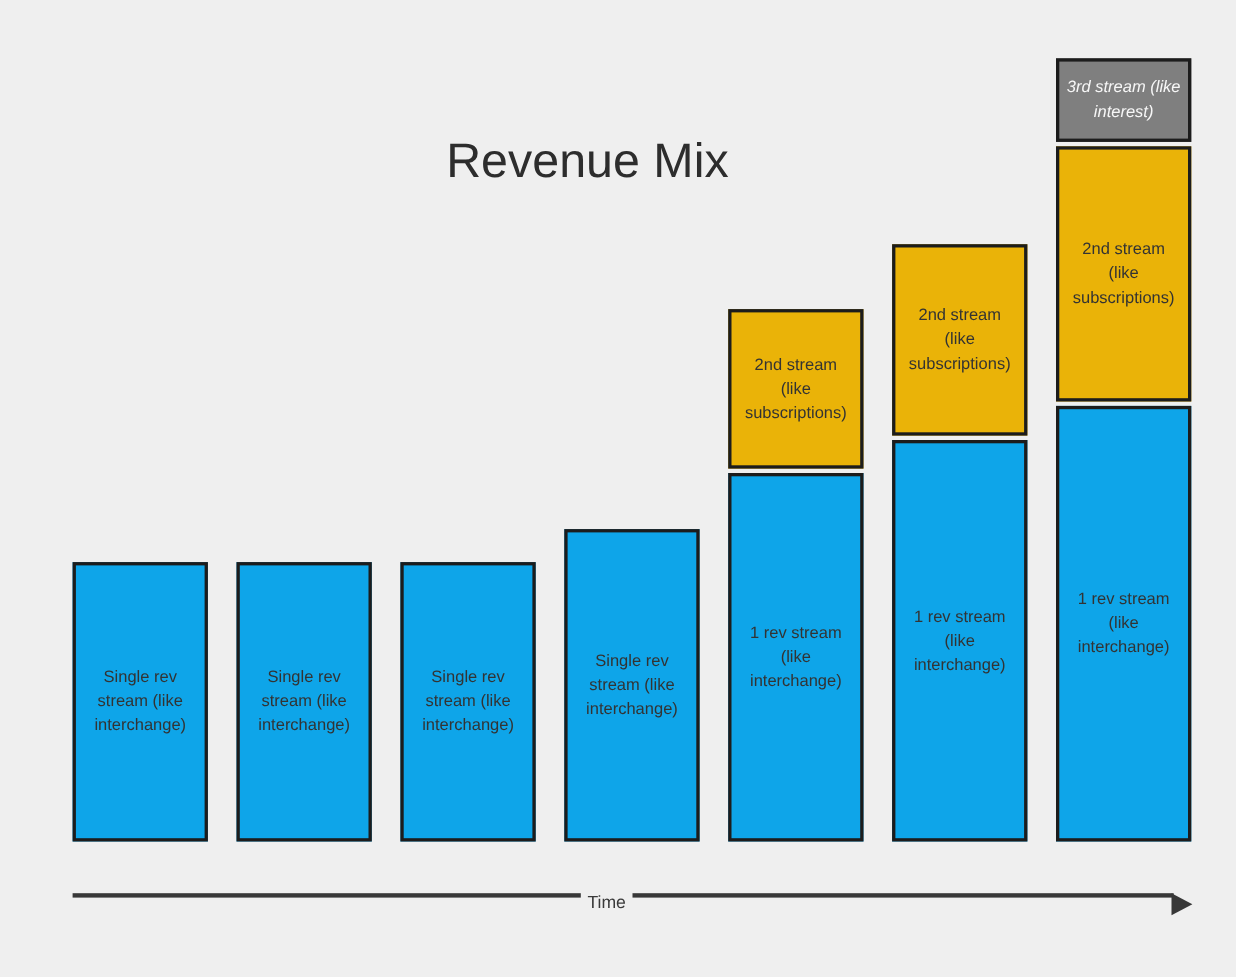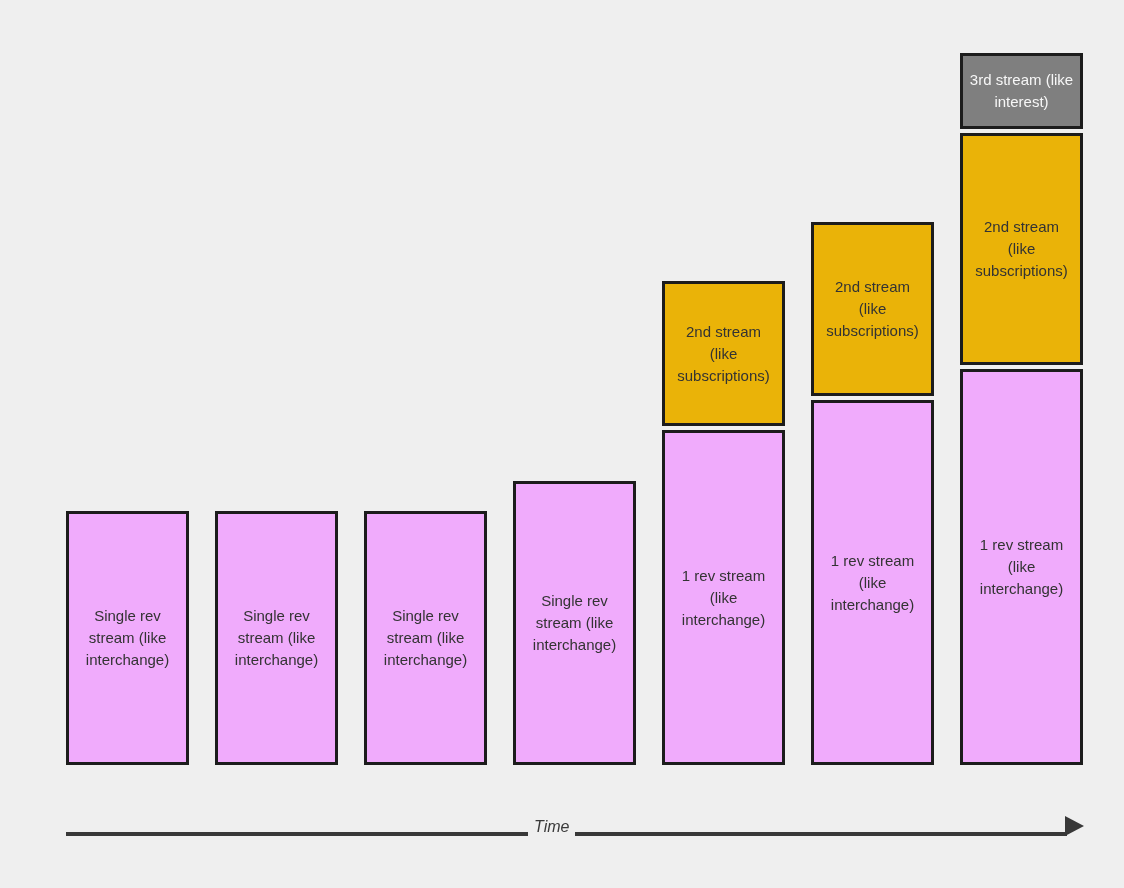--- a/index.html
+++ b/index.html
@@ -39,32 +39,31 @@
     display: flex;
     align-items: center;
     justify-content: center;
     text-align: center;
     padding: 0 2px;
     font-size: 15px;
     line-height: 22px;
     color: #333333;
     white-space: pre-line;
   }
-  .segment.primary   { background: #f0abfc; }
+  .segment.primary   { background: #0ea5e9; }
   .segment.secondary { background: #eab308; }
-  .segment.tertiary  { background: #7f7f7f; color: #f7f7f7; }
+  .segment.tertiary  { background: #7f7f7f; color: #f7f7f7; font-style: italic; }
   .time-axis {
     position: absolute;
     left: 66px;
     top: 812px;
     width: 1018px;
     height: 24px;
     display: flex;
-    align-items: flex-end;
-    font-style: italic;
+    align-items: flex-start;
   }
   .axis-line-left {
     width: 462px;
     height: 4px;
     background: #383838;
   }
   .axis-line-right {
     flex: 1;
     height: 4px;
     background: #383838;
@@ -82,20 +81,21 @@
     border-top: 10px solid transparent;
     border-bottom: 10px solid transparent;
     margin-left: -2px;
   }
 </style>
 </head>
 <body>
 
 <div id="stage">
 
+  <div class="diagram-title">Revenue Mix</div>
 
   <div id="bars">
       <div class="bar" style="left: 66px;">
         <div class="segment primary" style="height: 254px;">Single rev
 stream (like
 interchange)</div>
       </div>
       <div class="bar" style="left: 215px;">
         <div class="segment primary" style="height: 254px;">Single rev
 stream (like

